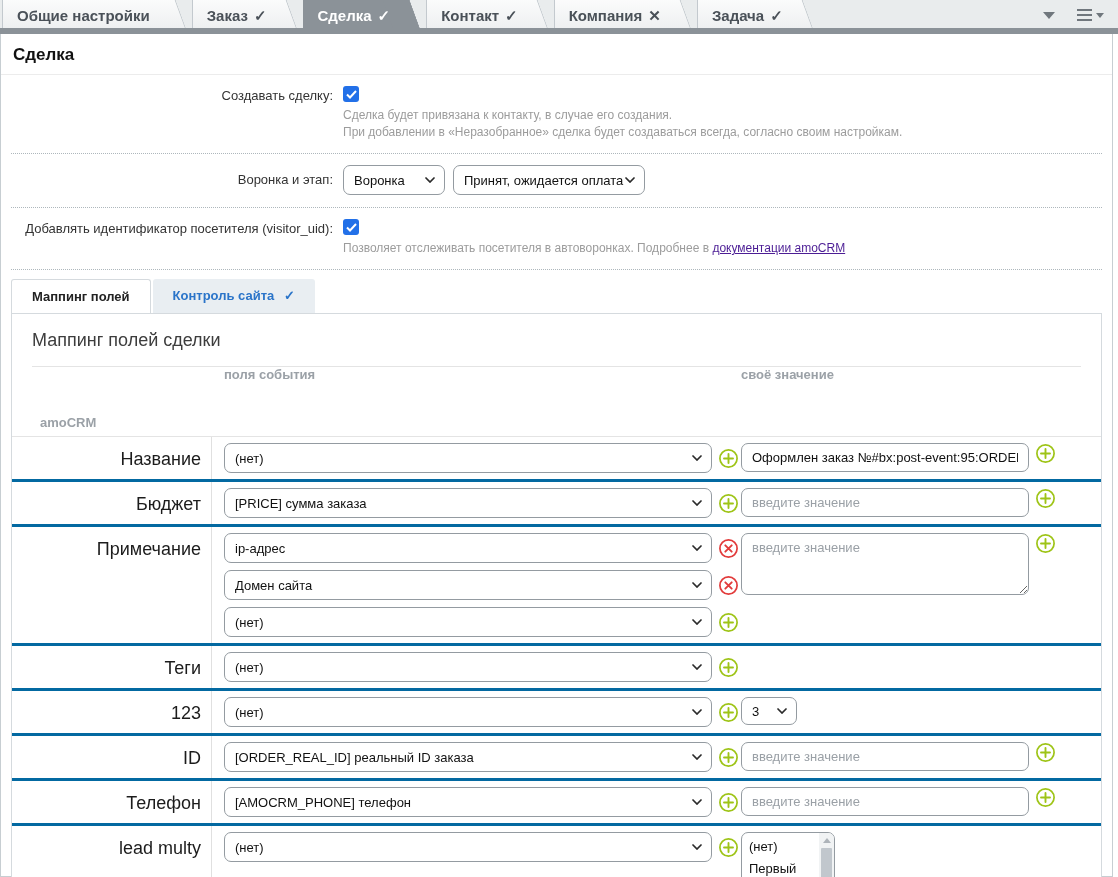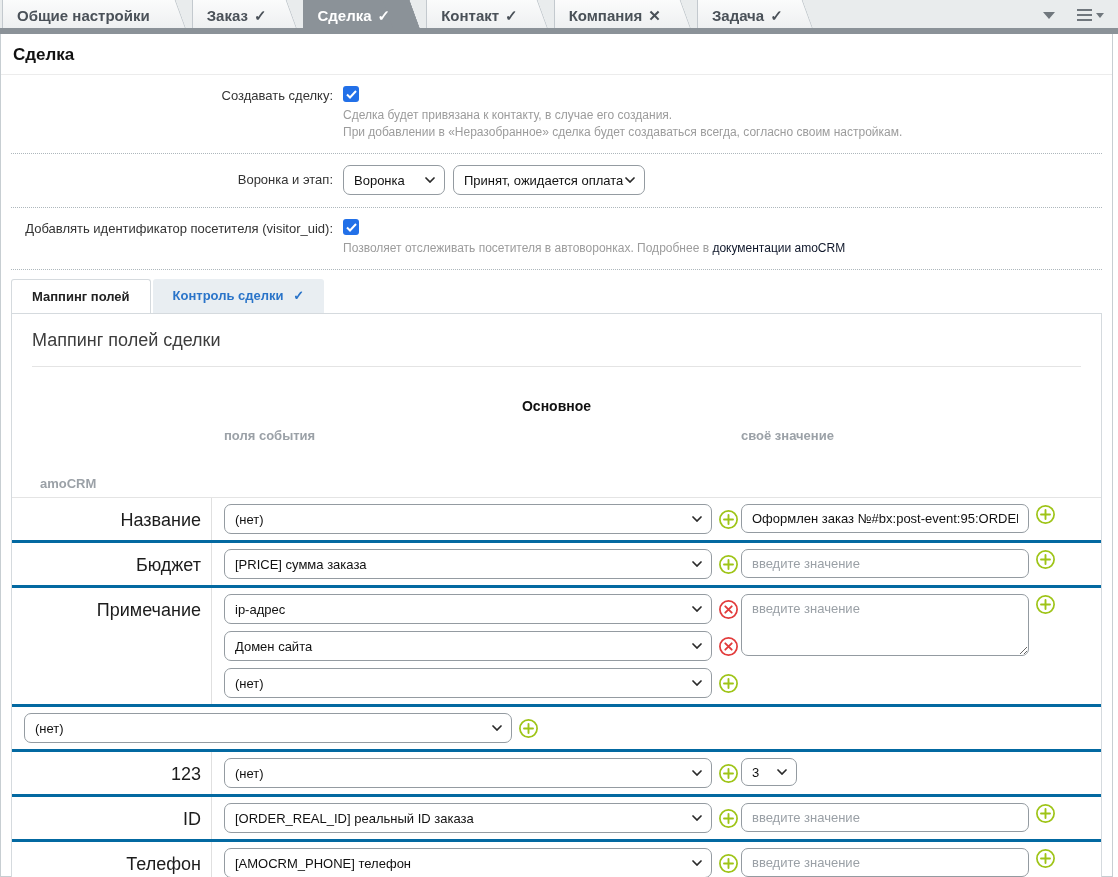--- a/index.html
+++ b/index.html
@@ -59,21 +59,21 @@
   .page-title {
     font-size:17px; font-weight:bold; color:#111;
     padding:11px 12px 9px 12px; border-bottom:1px solid #ececec;
   }
 
   
   .srow { display:flex; margin:0 10px; padding:11px 0 12px 0; border-bottom:1px dotted #aeb7bc; }
   .srow-label { width:332px; text-align:right; padding-right:10px; padding-top:2px; font-size:13px; color:#333; flex:none; }
   .srow-ctrl { flex:1; font-size:13px; }
   .help { color:#9c9c9c; font-size:12px; margin-top:5px; line-height:17px; }
-  .help a { color:#0f172a; cursor:pointer; }
+  .help a { color:#4c1d95; text-decoration:underline; cursor:pointer; }
 
   .cb {
     display:inline-flex; align-items:center; justify-content:center;
     width:16px; height:16px; background:#2270e8; border-radius:3px; cursor:pointer;
   }
 
   .sel {
     display:inline-flex; align-items:center; justify-content:space-between;
     height:30px; background:#fff; border:1px solid #949ba1; border-radius:7px;
     padding:0 9px 0 10px; font-size:13px; color:#111; cursor:pointer; gap:0;
@@ -237,29 +237,28 @@
       <div class="help">
         <span>Позволяет отслеживать посетителя в автоворонках. Подробнее в</span>
         <a>документации amoCRM</a>
       </div>
     </div>
   </div>
 
   <div class="itabs">
     <div class="itab active">Маппинг полей</div>
     <div class="itab inactive">
-      <span>Контроль сделки</span>
+      <span>Контроль сайта</span>
       <span class="tab-mark">✓</span>
     </div>
   </div>
 
   <div class="ibox">
     <div class="section-title">Маппинг полей сделки</div>
     <hr>
-    <div class="group-title">Основное</div>
 
     <div class="mtable">
       <div class="mhead">
         <div class="h h-amocrm">amoCRM</div>
         <div class="h h-event">поля события</div>
         <div class="h h-custom">своё значение</div>
       </div>
 
       <div class="mrow">
         <div class="lcell">Название</div>
@@ -354,20 +353,21 @@
         <div class="rcell">
           <textarea class="tarea" placeholder="введите значение" style=""></textarea>
           <svg class="ico" width="21" height="21" viewBox="0 0 21 21">
               <circle cx="10.5" cy="10.5" r="8.6" fill="#fff" stroke="#9ec417" stroke-width="1.7"></circle>
               <path d="M10.5 6v9M6 10.5h9" stroke="#9ec417" stroke-width="1.9" stroke-linecap="round"></path>
             </svg>
         </div>
       </div>
 
       <div class="mrow">
+        <div class="lcell">Теги</div>
         <div class="mcell">
           <div class="sline">
             <div class="sel wide">
               <span>(нет)</span>
               <svg class="chev" width="10" height="6" viewBox="0 0 10 6">
                   <path d="M1 1l4 4 4-4" fill="none" stroke="#2b2b2b" stroke-width="1.7" stroke-linecap="round"></path>
                 </svg>
             </div>
             <svg class="ico" width="21" height="21" viewBox="0 0 21 21">
                 <circle cx="10.5" cy="10.5" r="8.6" fill="#fff" stroke="#9ec417" stroke-width="1.7"></circle>

